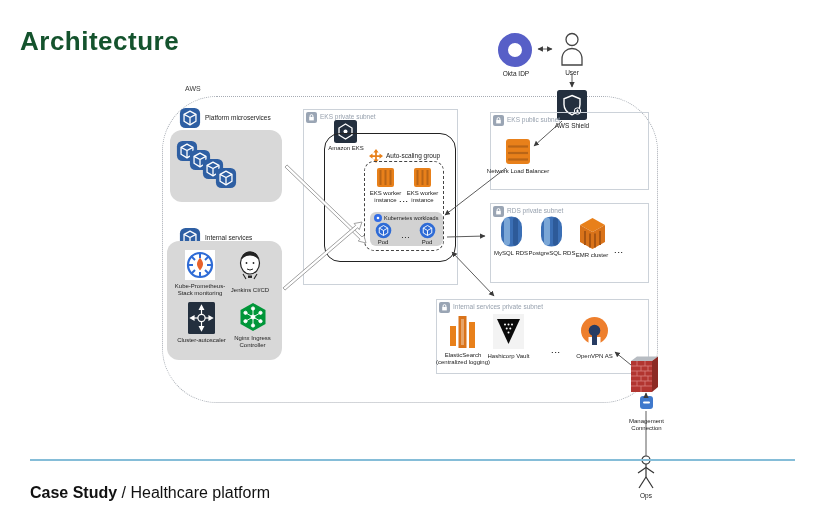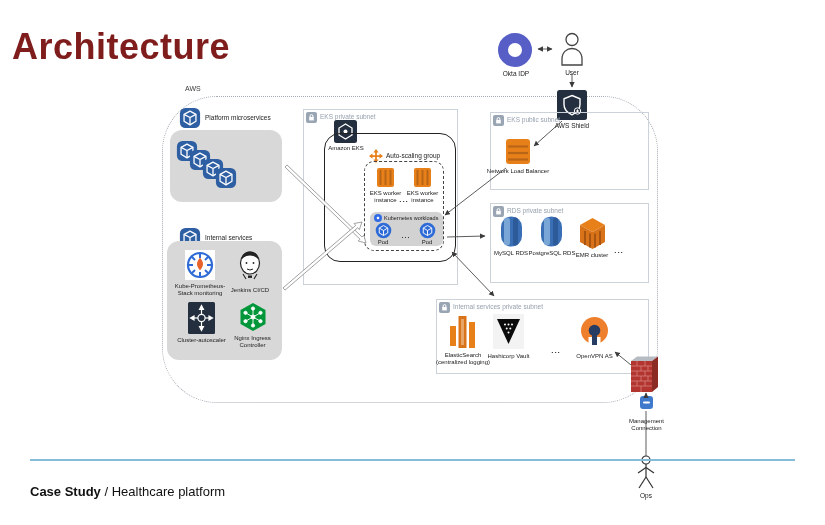--- a/index.html
+++ b/index.html
@@ -3,31 +3,31 @@
 <meta charset="utf-8">
 <style>
   html,body{margin:0;padding:0;background:#fff;}
   .canvas{position:relative;width:825px;height:525px;background:#fff;overflow:hidden;
           font-family:"Liberation Sans", sans-serif;color:#222;}
   .abs{position:absolute;}
   .lbl{position:absolute;font-size:6.5px;line-height:1.2;color:#222;}
   .lbl.c{text-align:center;}
   .sublbl{position:absolute;font-size:6.5px;color:#97a1ae;}
   .ell{position:absolute;font-size:8px;font-weight:bold;color:#333;text-align:center;letter-spacing:1px;}
-  .title{position:absolute;left:12px;top:26px;font-size:36px;font-weight:bold;color:#7f1d1d;letter-spacing:.5px;}
+  .title{position:absolute;left:20px;top:26px;font-size:26px;font-weight:bold;color:#14532d;letter-spacing:.5px;}
   .aws-box{position:absolute;left:162px;top:96px;width:494px;height:305px;border:1.5px dotted #a6abb3;border-radius:55px;}
   .aws-lbl{position:absolute;left:183px;top:85px;font-size:7px;color:#3a3a3a;background:#fff;padding:0 2px;}
   .graybox{position:absolute;background:#d8d8d8;border-radius:12px;}
   .subnet{position:absolute;border:1px solid #ccd2d9;background:transparent;}
   .cluster{position:absolute;left:324px;top:133px;width:130px;height:127px;border:1.6px solid #222;border-radius:16px;}
   .asgbox{position:absolute;left:364px;top:161px;width:78px;height:88px;border:1.3px dashed #444;border-radius:10px;}
   .wlbox{position:absolute;left:370px;top:212px;width:73px;height:34px;background:#d2d2d2;border-radius:6px;}
   .okta{position:absolute;left:498px;top:33px;width:34px;height:34px;border:10px solid #575fc7;border-radius:50%;box-sizing:border-box;}
   .divider{position:absolute;left:30px;top:459px;width:765px;height:2px;background:#85bdd8;}
-  .footer{position:absolute;left:30px;top:484px;font-size:13px;color:#111;}
+  .footer{position:absolute;left:30px;top:484px;font-size:16px;color:#111;}
   .footer b{font-weight:bold;}
   .brand{position:absolute;left:645px;top:476px;width:160px;text-align:right;}
   .brand .nm{font-size:17px;font-weight:bold;color:#20242e;letter-spacing:-.4px;line-height:1;}
   .brand .tg{font-size:6.5px;color:#4a4f58;margin-top:1px;}
   svg.overlay{position:absolute;left:0;top:0;z-index:30;pointer-events:none;}
 </style>
 </head>
 <body>
 
 <svg width="0" height="0" style="position:absolute" aria-hidden="true">

